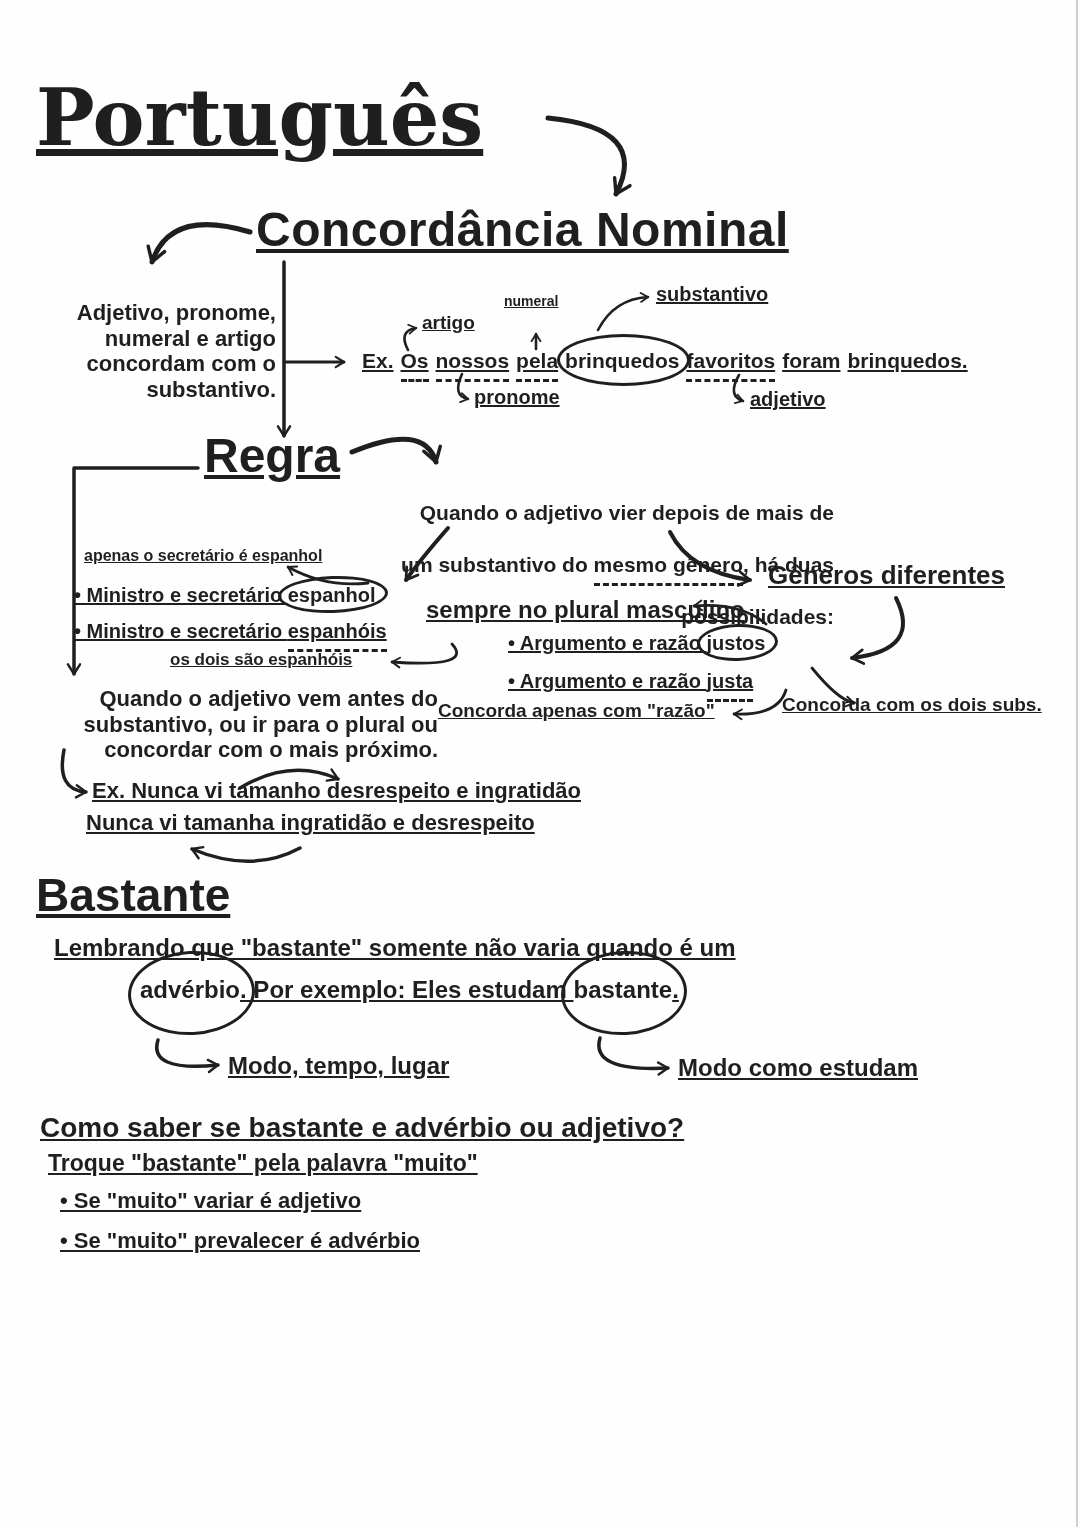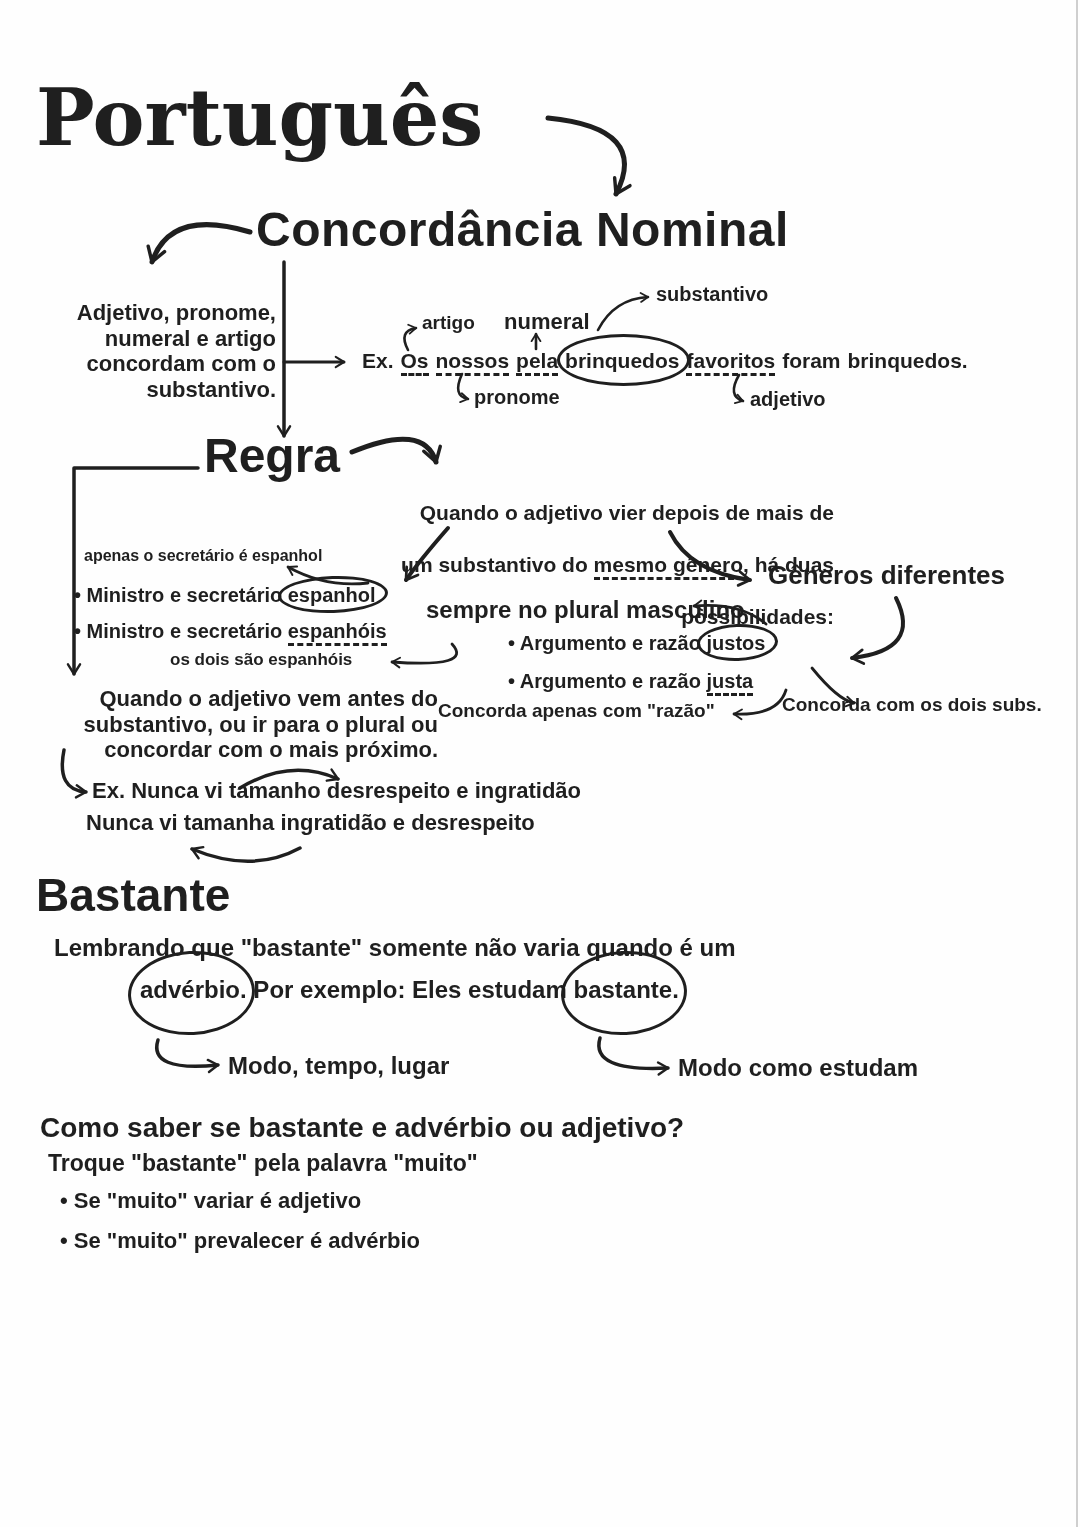--- a/index.html
+++ b/index.html
@@ -1,22 +1,22 @@
 <!DOCTYPE html>
 <html><head>
 <meta charset="utf-8">
 <style>
   html,body{margin:0;padding:0;background:#d8d8d8;}
   .canvas{position:relative;width:1080px;height:1527px;margin:0 auto;background:#fefefe;overflow:hidden;
           font-family:"Liberation Sans",sans-serif;color:#1f1f1f;font-weight:700;}
-  .abs{position:absolute;white-space:nowrap;}
+  .abs{position:absolute;white-space:nowrap;text-decoration:underline;}
   .blk{position:absolute;text-align:right;white-space:pre-line;}
   .serif{font-family:"DejaVu Serif",serif;}
   .overlay{position:absolute;left:0;top:0;width:1080px;height:1527px;pointer-events:none;}
-  .du{border-bottom:3px dashed #1f1f1f;padding-bottom:1px;}
+  .du{border-bottom:3px dashed #1f1f1f;padding-bottom:7px;}
   .w{margin-right:7px;}
   .circ{position:relative;display:inline-block;}
   .circ::after{content:"";position:absolute;border:3px solid #1f1f1f;border-radius:50%;
                left:-10px;right:-12px;top:-8px;bottom:-6px;transform:rotate(-2deg);pointer-events:none;}
   .circ.tall::after{left:-8px;right:-11px;top:-15px;bottom:-13px;transform:rotate(0deg);}
   .circ.big::after{left:-12px;right:-15px;top:-25px;bottom:-31px;border-width:3.5px;transform:rotate(-3deg);}
   .edge-r{position:absolute;right:2px;top:0;width:2px;height:100%;background:#cfcfcf;}
 </style>
 </head>
 <body>
@@ -64,21 +64,21 @@
   <div class="blk" style="left:28px;top:300px;width:248px;font-size:22px;line-height:1.17;">Adjetivo, pronome,
 numeral e artigo
 concordam com o
 substantivo.</div>
 
   <div class="abs" style="left:362px;top:349px;font-size:21px;">
     <span class="w">Ex.</span><span class="w du">Os</span><span class="w du">nossos</span><span class="w du">pela</span><span class="w circ tall">brinquedos</span><span class="w du">favoritos</span><span class="w">foram</span><span>brinquedos.</span>
   </div>
 
   <div class="abs" style="left:422px;top:312px;font-size:19px;">artigo</div>
-  <div class="abs" style="left:504px;top:309px;font-size:22px;">numeral</div>
+  <div class="abs" style="left:504px;top:293px;font-size:14px;">numeral</div>
   <div class="abs" style="left:656px;top:283px;font-size:20px;">substantivo</div>
   <div class="abs" style="left:474px;top:386px;font-size:20px;">pronome</div>
   <div class="abs" style="left:750px;top:388px;font-size:20px;">adjetivo</div>
 
   <div class="abs" style="left:204px;top:428px;font-size:48px;">Regra</div>
 
   <div class="blk" style="left:350px;top:474px;width:484px;font-size:21px;line-height:1.24;">
     <div>Quando o adjetivo vier depois de mais de</div>
     <div><span>um substantivo do </span><span class="du">mesmo gênero</span><span>, há duas</span></div>
     <div>possibilidades:</div>

